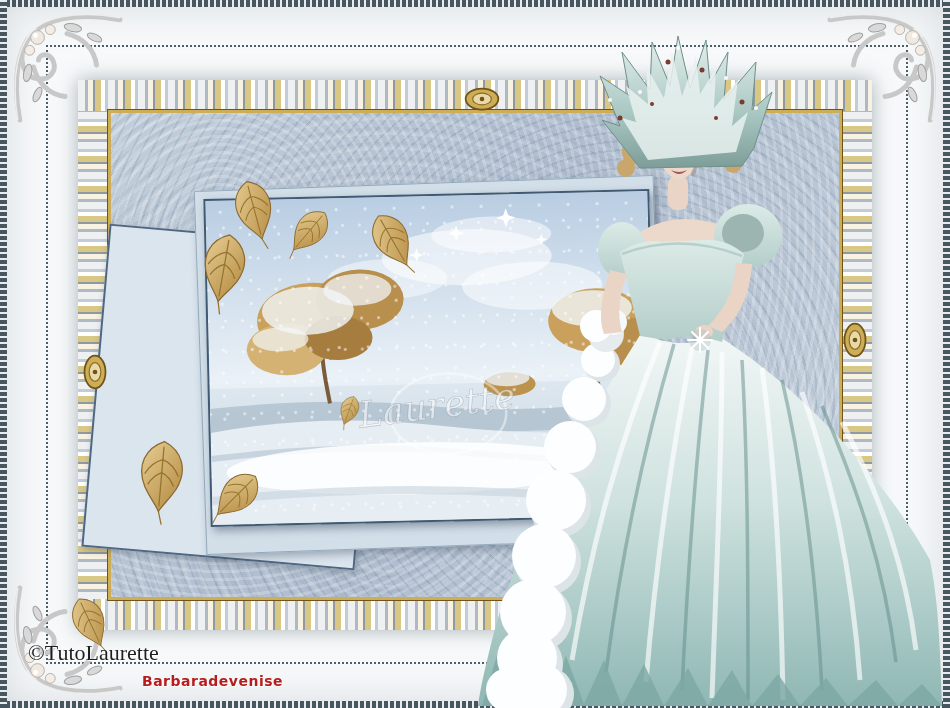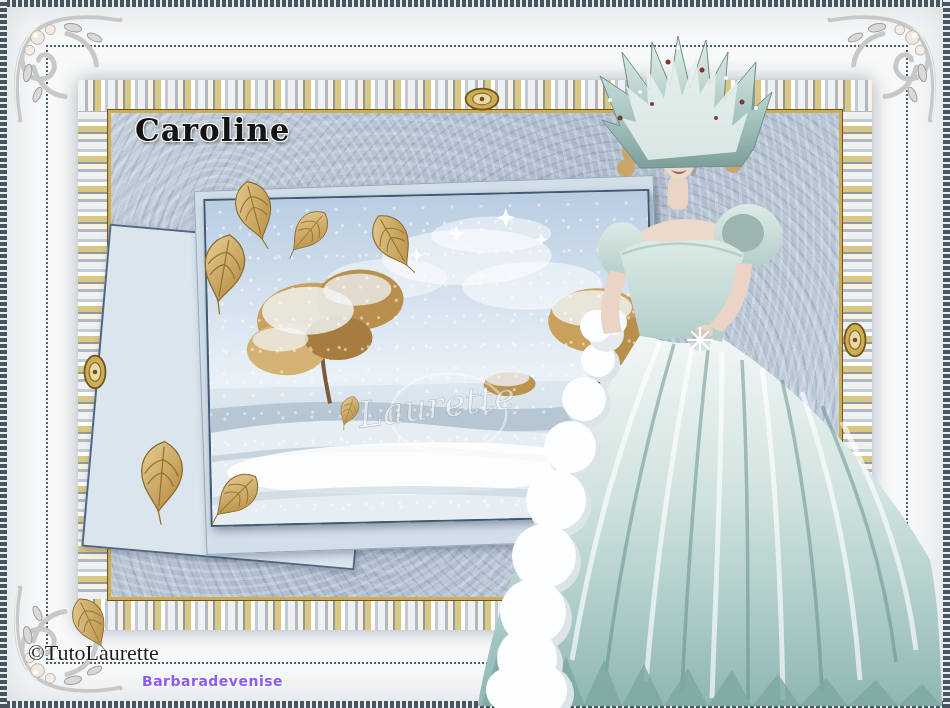--- a/index.html
+++ b/index.html
@@ -47,21 +47,21 @@
   .picture svg{display:block}
   .snow-dots{position:absolute;inset:0;opacity:.55;
     background-image:radial-gradient(circle,#fff 1.2px,rgba(255,255,255,0) 2px),radial-gradient(circle,#fff 1px,rgba(255,255,255,0) 1.8px);
     background-size:29px 23px,17px 31px;background-position:0 0,9px 12px;}
   
   .overlay{position:absolute;inset:0;z-index:6;pointer-events:none;}
   
   .credit{position:absolute;left:28px;top:640px;font-size:22px;color:#1f1f1f;z-index:8;
     text-shadow:1px 1px 0 rgba(255,255,255,.95);}
   .signature{position:absolute;left:142px;top:673px;font-family:"DejaVu Sans",sans-serif;font-weight:700;
-    font-size:14px;color:#8b5cf6;letter-spacing:.5px;z-index:8;text-shadow:1px 1px 0 #fff;}
+    font-size:14px;color:#b91c1c;letter-spacing:.5px;z-index:8;text-shadow:1px 1px 0 #fff;}
 </style>
 </head>
 <body>
 
 <div id="canvas">
 
   <div class="bead top"></div>
   <div class="bead bottom"></div>
   <div class="bead left"></div>
   <div class="bead right"></div>
@@ -69,21 +69,20 @@
   <div class="dotted-line"></div>
 
   <div class="frame">
     <div class="strip h t"></div>
     <div class="strip h b"></div>
     <div class="strip v l"></div>
     <div class="strip v r"></div>
     <div class="frame-inner"></div>
   </div>
 
-  <div class="title">Caroline</div>
 
   <div class="mat-far"></div>
   <div class="mat-big"></div>
 
   <div class="picture">
     <svg width="442" height="324" viewBox="0 0 442 324">
       <defs>
         <linearGradient id="gsky" x1="0" y1="0" x2="0" y2="1">
           <stop offset="0" stop-color="#b9cde2"></stop>
             <stop offset=".55" stop-color="#eaf1f7"></stop>

